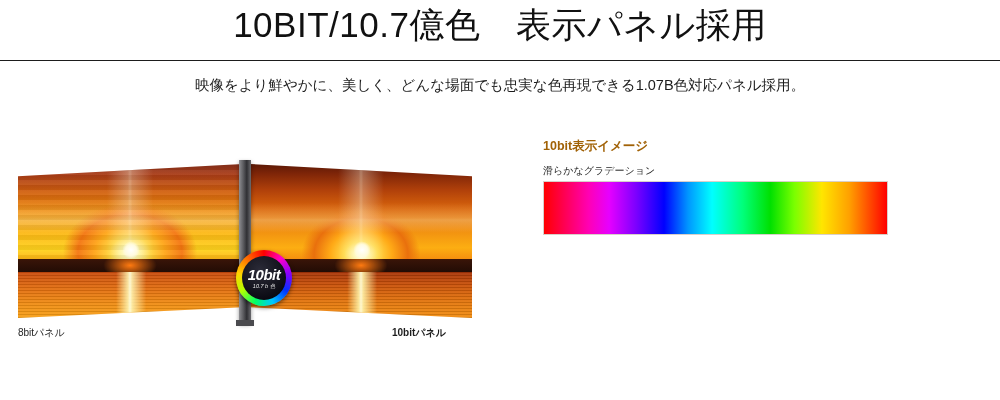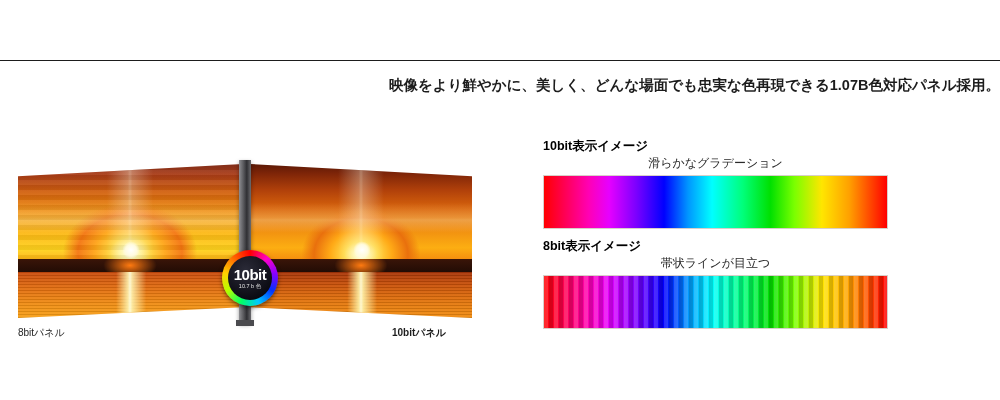--- a/index.html
+++ b/index.html
@@ -38,23 +38,23 @@
     position: absolute;
     left: 0; top: 60px;
     width: 1000px;
     height: 1px;
     background: #1d1d1d;
   }
   #page-subtitle {
     position: absolute;
     left: 0; top: 76px;
     width: 1000px;
-    text-align: right;
+    text-align: center;
     font-size: 14.5px;
-    font-weight: 700;
+    font-weight: 400;
     color: #1c1c1c;
     white-space: nowrap;
   }
 
   
   #panel-compare {
     position: absolute;
     left: 0; top: 128px;
     width: 510px;
     height: 225px;
@@ -180,24 +180,25 @@
     font-size: 10px;
     color: #1d1d1d;
     white-space: nowrap;
   }
   #caption-8bit { left: 18px; top: 198px; }
   #caption-10bit { left: 392px; top: 198px; font-weight: bold; }
 
   
   #bit-badge {
     position: absolute;
-    left: 222px;
+    left: 236px;
     top: 130px;
     width: 62px;
     height: 46px;
+    font-style: italic;
   }
   #badge-disc {
     position: absolute;
     left: 0; top: -8px;
     width: 56px;
     height: 56px;
     border-radius: 50%;
     background:
       conic-gradient(#ff0000, #ff00c8, #8800ff, #0033ff, #00c8ff, #00ff66, #b4ff00, #ffd400, #ff6a00, #ff0000);
     display: flex;
@@ -238,32 +239,31 @@
     width: 350px;
     height: 215px;
   }
   .demo-block { position: absolute; left: 0; width: 345px; }
   #demo-10bit { top: 0; }
   #demo-8bit  { top: 100px; }
 
   .demo-heading {
     font-size: 12.5px;
     font-weight: 700;
-    color: #000000;
+    color: #a16207;
     line-height: 1.1;
     white-space: nowrap;
   }
   .demo-note {
-    font-size: 12px;
+    font-size: 10px;
     font-weight: 400;
     color: #2a2a2a;
-    margin-top: 3px;
+    margin-top: 11px;
     line-height: 1.1;
     white-space: nowrap;
-    text-align: center;
   }
   .gradient-bar {
     margin-top: 5px;
     width: 345px;
     height: 54px;
     border: 1px solid #d8cfc9;
     box-sizing: border-box;
   }
   
   #bar-10bit {
@@ -289,20 +289,21 @@
       rgba(255,255,255,0.16) 0px, rgba(255,255,255,0.16) 4px,
       rgba(0,0,0,0.00) 4px, rgba(0,0,0,0.00) 5px,
       rgba(0,0,0,0.16) 5px, rgba(0,0,0,0.16) 9px,
       rgba(0,0,0,0.00) 9px, rgba(0,0,0,0.00) 10px);
   }
 </style>
 </head>
 <body>
 
 <div id="header-area">
+  <div id="page-title">10BIT/10.7億色　表示パネル採用</div>
   <div id="title-rule"></div>
   <div id="page-subtitle">映像をより鮮やかに、美しく、どんな場面でも忠実な色再現できる1.07B色対応パネル採用。</div>
 </div>
 
 <div id="panel-compare">
 
   <div class="panel-wrap" id="panel-8bit">
     <div class="photo">
       <div class="sky sky-8"></div>
       <div class="sunrays"></div>
@@ -340,21 +341,14 @@
 </div>
 
 <div id="gradient-demos">
 
   <div class="demo-block" id="demo-10bit">
     <div class="demo-heading">10bit表示イメージ</div>
     <div class="demo-note">滑らかなグラデーション</div>
     <div class="gradient-bar" id="bar-10bit"></div>
   </div>
 
-  <div class="demo-block" id="demo-8bit">
-    <div class="demo-heading">8bit表示イメージ</div>
-    <div class="demo-note">帯状ラインが目立つ</div>
-    <div class="gradient-bar" id="bar-8bit">
-      <div id="bar-8bit-bands"></div>
-    </div>
-  </div>
 
 </div>
 
 </body></html>

